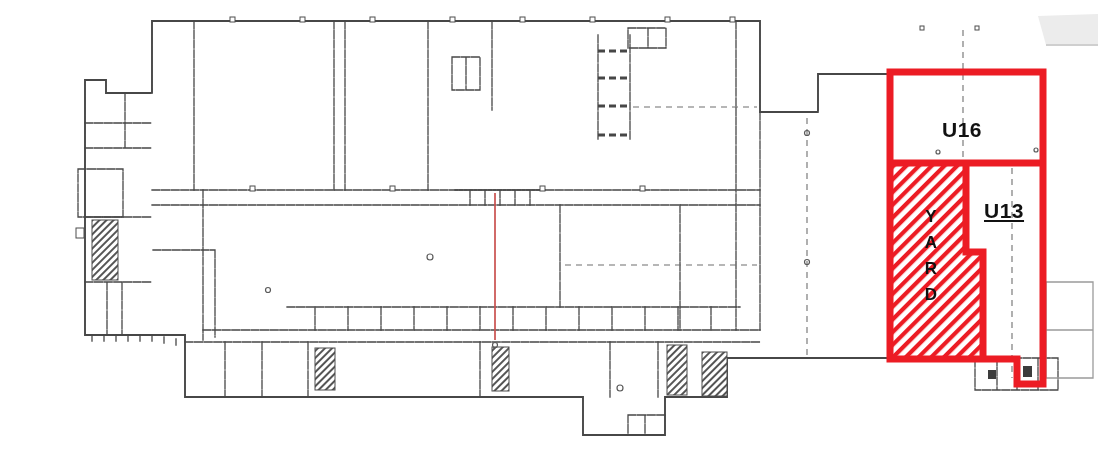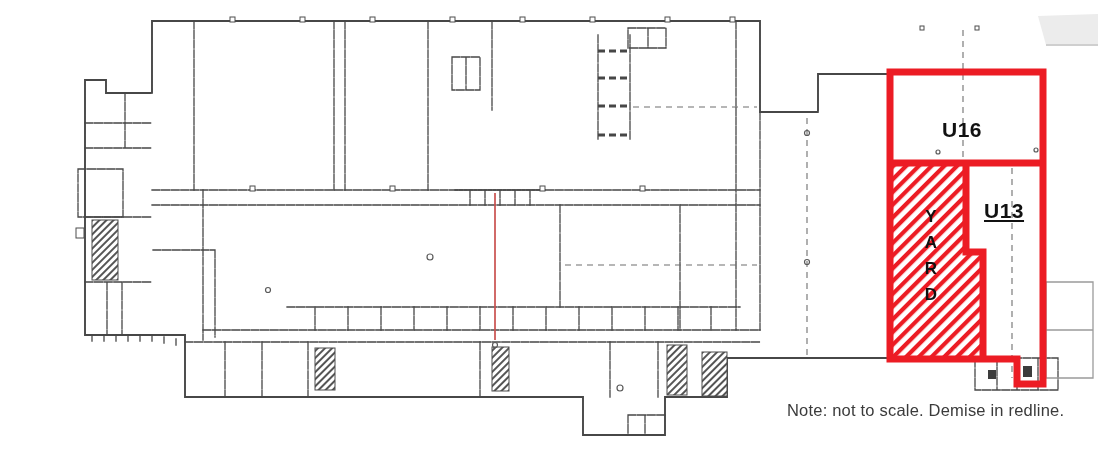--- a/index.html
+++ b/index.html
@@ -155,14 +155,13 @@
   <div class="unit-label u16">U16</div>
   <div class="unit-label u13">U13</div>
 
   <div class="yard-col">
     <span>Y</span>
     <span>A</span>
     <span>R</span>
     <span>D</span>
   </div>
 
-  <div class="note">Note: not to scale. Demise in redline.</div>
 </div>
 
 </body></html>

